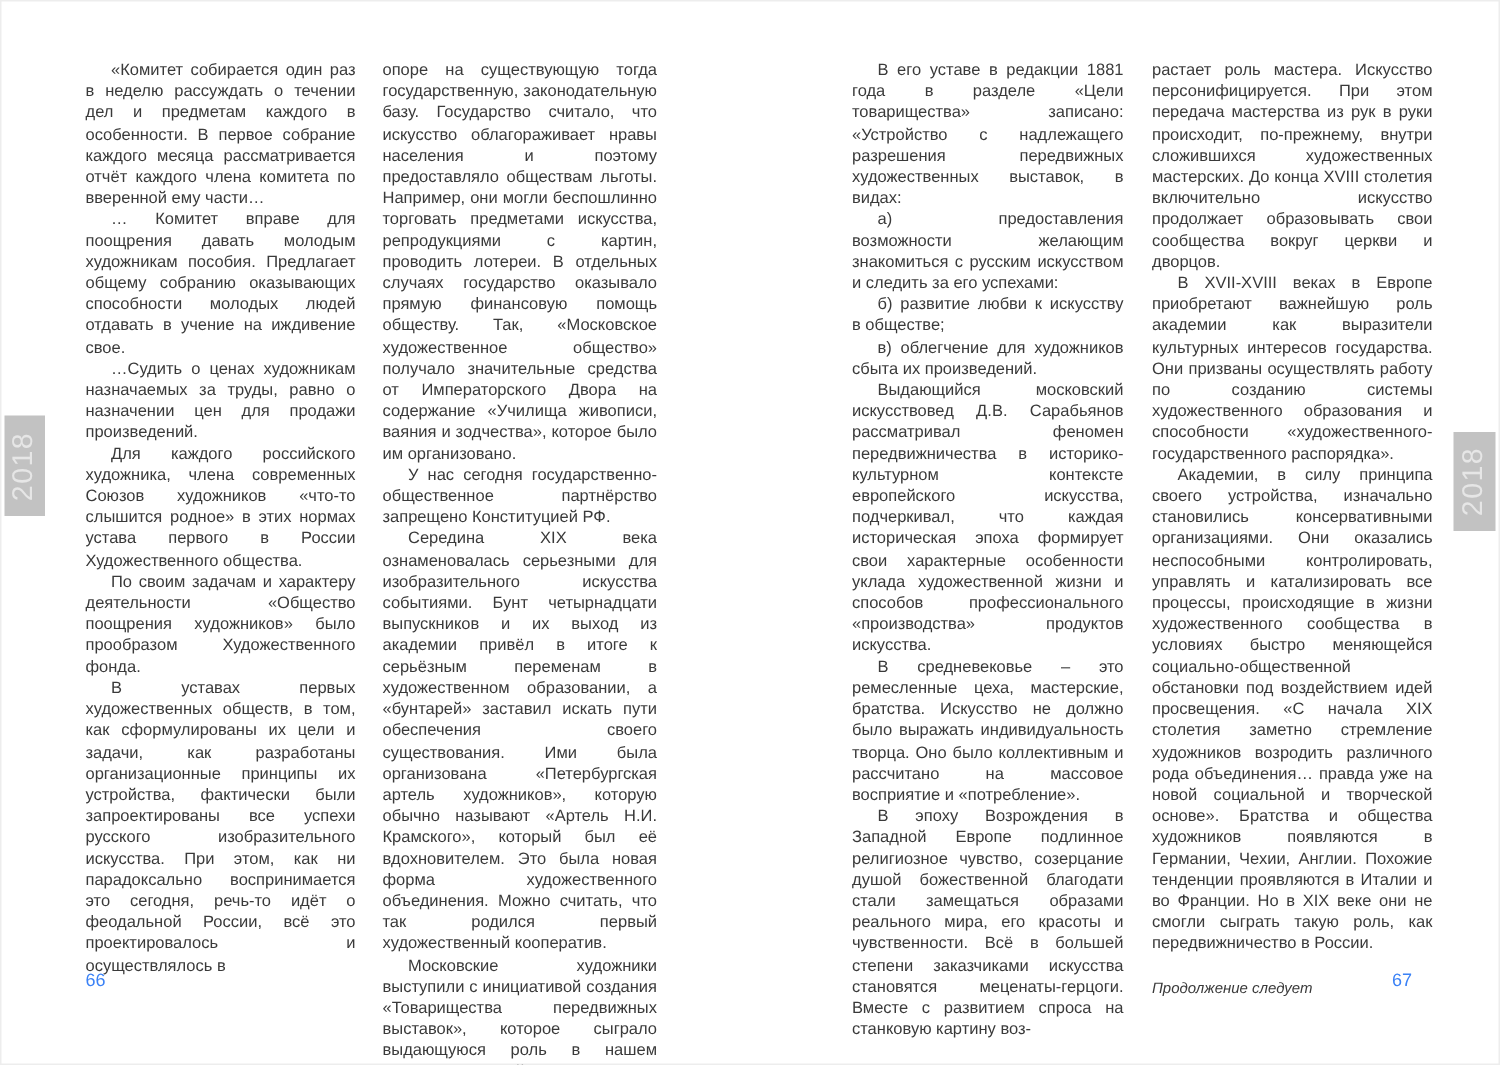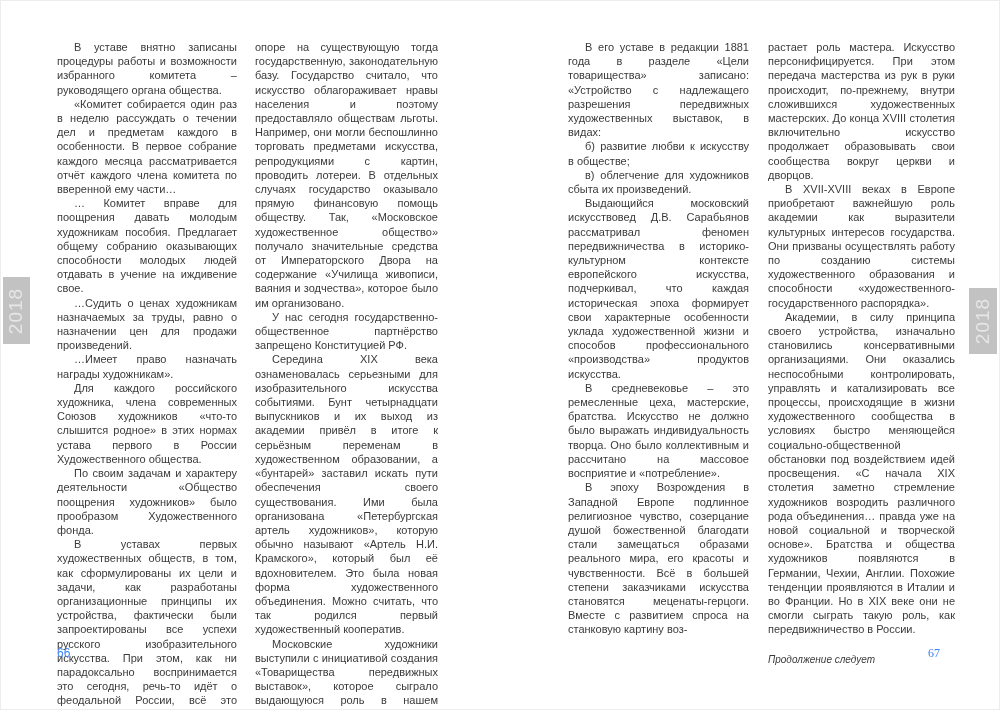--- a/index.html
+++ b/index.html
@@ -58,55 +58,54 @@
     transform: rotate(-90deg);
     white-space: nowrap;
     font-family: "Liberation Sans", sans-serif;
   }
   .page-number {
     position: absolute;
     font-size: 12px;
     color: #3b82f6;
   }
   .page-number-left  { left: 57px;  top: 646px; }
-  .page-number-right { left: 928px; top: 646px; font-family: Liberation Serif, serif; }
+  .page-number-right { left: 928px; top: 646px; }
 </style>
 </head>
 <body>
 
 <div class="canvas">
 
   <div class="year-box year-box-left">
     <span class="year-text">2018</span>
   </div>
 
   <div class="year-box year-box-right">
     <span class="year-text">2018</span>
   </div>
 
   <div class="text-column col-1">
-      <p class="para indent">В уставе внятно записаны процедуры работы и возможности избранного комитета – руководящего органа общества.</p>
       <p class="para indent">«Комитет собирается один раз в неделю рассуждать о течении дел и предметам каждого в особенности. В первое собрание каждого месяца рассматривается отчёт каждого члена комитета по вверенной ему части…</p>
       <p class="para indent">… Комитет вправе для поощрения давать молодым художникам пособия. Предлагает общему собранию оказывающих способности молодых людей отдавать в учение на иждивение свое.</p>
       <p class="para indent">…Судить о ценах художникам назначаемых за труды, равно о назначении цен для продажи произведений.</p>
-      <p class="para indent">…Имеет право назначать награды художникам».</p>
       <p class="para indent">Для каждого российского художника, члена современных Союзов художников «что-то слышится родное» в этих нормах устава первого в России Художественного общества.</p>
       <p class="para indent">По своим задачам и характеру деятельности «Общество поощрения художников» было прообразом Художественного фонда.</p>
       <p class="para indent">В уставах первых художественных обществ, в том, как сформулированы их цели и задачи, как разработаны организационные принципы их устройства, фактически были запроектированы все успехи русского изобразительного искусства. При этом, как ни парадоксально воспринимается это сегодня, речь-то идёт о феодальной России, всё это проектировалось и осуществлялось в</p>
     </div>
 
   <div class="text-column col-2">
       <p class="para">опоре на существующую тогда государственную, законодательную базу. Государство считало, что искусство облагораживает нравы населения и поэтому предоставляло обществам льготы. Например, они могли беспошлинно торговать предметами искусства, репродукциями с картин, проводить лотереи. В отдельных случаях государство оказывало прямую финансовую помощь обществу. Так, «Московское художественное общество» получало значительные средства от Императорского Двора на содержание «Училища живописи, ваяния и зодчества», которое было им организовано.</p>
       <p class="para indent">У нас сегодня государственно-общественное партнёрство запрещено Конституцией РФ.</p>
       <p class="para indent">Середина XIX века ознаменовалась серьезными для изобразительного искусства событиями. Бунт четырнадцати выпускников и их выход из академии привёл в итоге к серьёзным переменам в художественном образовании, а «бунтарей» заставил искать пути обеспечения своего существования. Ими была организована «Петербургская артель художников», которую обычно называют «Артель Н.И. Крамского», который был её вдохновителем. Это была новая форма художественного объединения. Можно считать, что так родился первый художественный кооператив.</p>
       <p class="para indent">Московские художники выступили с инициативой создания «Товарищества передвижных выставок», которое сыграло выдающуюся роль в нашем искусстве второй половины XIX века и оказало</p>
     </div>
 
   <div class="text-column col-3">
       <p class="para indent">В его уставе в редакции 1881 года в разделе «Цели товарищества» записано: «Устройство с надлежащего разрешения передвижных художественных выставок, в видах:</p>
+      <p class="para indent">а) предоставления возможности желающим знакомиться с русским искусством и следить за его успехами:</p>
       <p class="para indent">б) развитие любви к искусству в обществе;</p>
       <p class="para indent">в) облегчение для художников сбыта их произведений.</p>
       <p class="para indent">Выдающийся московский искусствовед Д.В. Сарабьянов рассматривал феномен передвижничества в историко-культурном контексте европейского искусства, подчеркивал, что каждая историческая эпоха формирует свои характерные особенности уклада художественной жизни и способов профессионального «производства» продуктов искусства.</p>
       <p class="para indent">В средневековье – это ремесленные цеха, мастерские, братства. Искусство не должно было выражать индивидуальность творца. Оно было коллективным и рассчитано на массовое восприятие и «потребление».</p>
       <p class="para indent">В эпоху Возрождения в Западной Европе подлинное религиозное чувство, созерцание душой божественной благодати стали замещаться образами реального мира, его красоты и чувственности. Всё в большей степени заказчиками искусства становятся меценаты-герцоги. Вместе с развитием спроса на станковую картину воз-</p>
     </div>
 
   <div class="text-column col-4">
     <div>
         <p class="para">растает роль мастера. Искусство персонифицируется. При этом передача мастерства из рук в руки происходит, по-прежнему, внутри сложившихся художественных мастерских. До конца XVIII столетия включительно искусство продолжает образовывать свои сообщества вокруг церкви и дворцов.</p>

